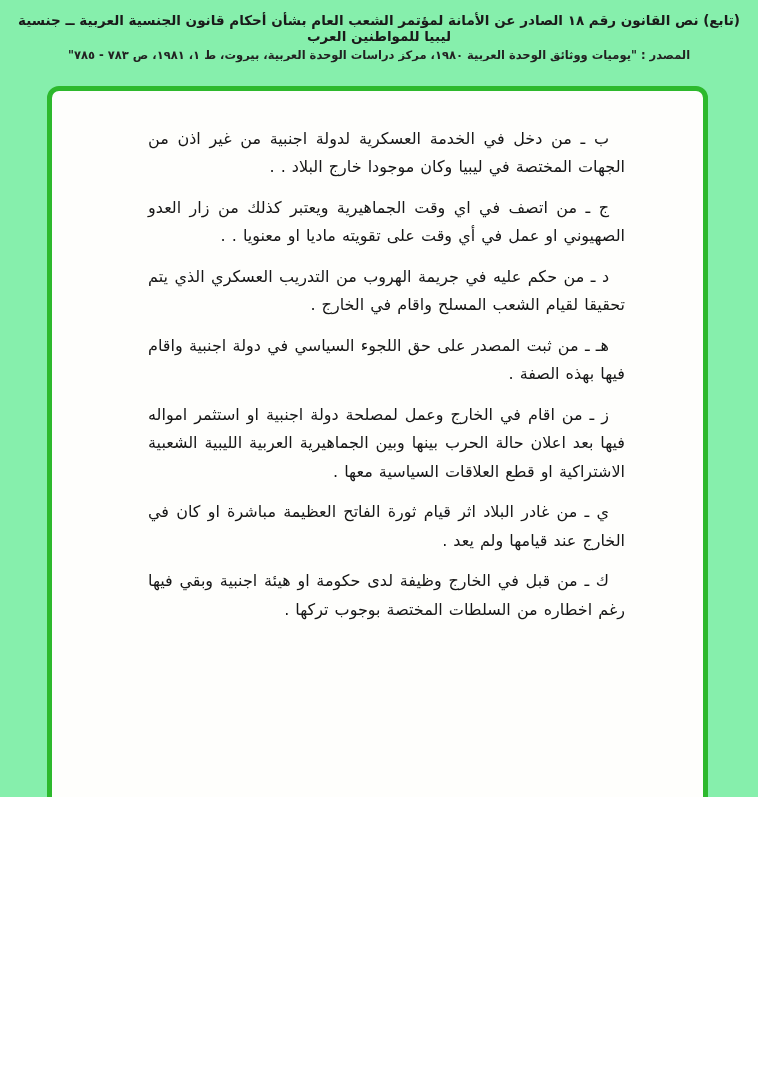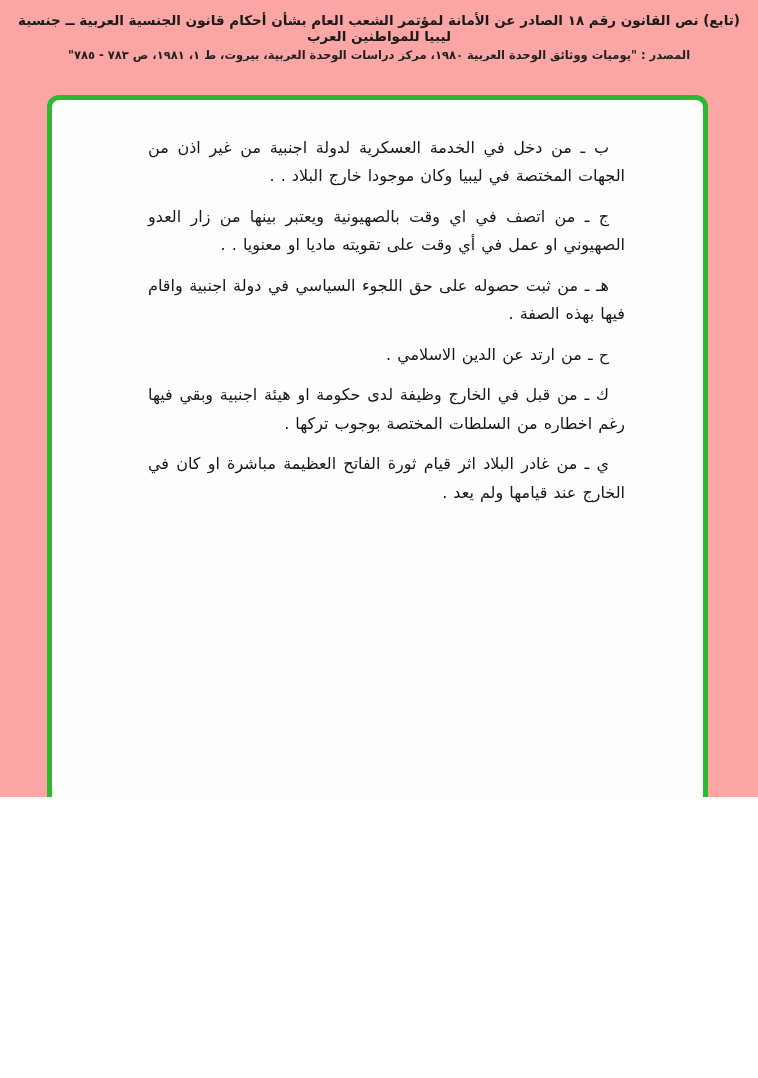--- a/index.html
+++ b/index.html
@@ -5,21 +5,21 @@
   html, body {
     margin: 0;
     padding: 0;
     background: #ffffff;
     font-family: "DejaVu Sans", sans-serif;
   }
   .page {
     position: relative;
     width: 758px;
     height: 797px;
-    background: #fca5a5;
+    background: #86efac;
     overflow: hidden;
     direction: rtl;
   }
   .header-line1 {
     position: absolute;
     top: 12px;
     left: 8px;
     right: 8px;
     text-align: center;
     font-size: 13.5px;
@@ -33,21 +33,21 @@
     left: 40px;
     right: 40px;
     text-align: center;
     font-size: 11.5px;
     font-weight: bold;
     color: #222222;
     direction: rtl;
   }
   .green-box {
     position: absolute;
-    top: 95px;
+    top: 86px;
     left: 47px;
     width: 661px;
     height: 956px;
     border: 5px solid #a21caf;
     border-radius: 12px;
     box-sizing: border-box;
     background: #fefefc;
   }
   .text-col {
     position: absolute;
@@ -81,23 +81,24 @@
 
 <div class="page">
 
   <div class="header-line1">(تابع) نص القانون رقم ١٨ الصادر عن الأمانة لمؤتمر الشعب العام بشأن أحكام قانون الجنسية العربية ــ جنسية ليبيا للمواطنين العرب</div>
 
   <div class="header-line2">المصدر :  "يوميات ووثائق الوحدة العربية ١٩٨٠، مركز دراسات الوحدة العربية، بيروت، ط ١، ١٩٨١، ص ٧٨٣ - ٧٨٥"</div>
 
   <div class="green-box" style="border-color: rgb(45, 185, 45);">
     <div class="text-col">
         <p class="para">ب ـ من دخل في الخدمة العسكرية لدولة اجنبية من غير اذن من الجهات المختصة في ليبيا وكان موجودا خارج البلاد . .</p>
-        <p class="para">ج ـ من اتصف في اي وقت بالصهيونية ويعتبر بينها من زار العدو الصهيوني او عمل في أي وقت على تقويته ماديا او معنويا . .</p>
-        <p class="para">هـ ـ من ثبت حصوله على حق اللجوء السياسي في دولة اجنبية واقام فيها بهذه الصفة .</p>
-        <p class="para">ح ـ من ارتد عن الدين الاسلامي .</p>
+        <p class="para">ج ـ من اتصف في اي وقت الجماهيرية ويعتبر كذلك من زار العدو الصهيوني او عمل في أي وقت على تقويته ماديا او معنويا . .</p>
+        <p class="para">د ـ من حكم عليه في جريمة الهروب من التدريب العسكري الذي يتم تحقيقا لقيام الشعب المسلح واقام في الخارج .</p>
+        <p class="para">هـ ـ من ثبت المصدر على حق اللجوء السياسي في دولة اجنبية واقام فيها بهذه الصفة .</p>
+        <p class="para">ز ـ من اقام في الخارج وعمل لمصلحة دولة اجنبية او استثمر امواله فيها بعد اعلان حالة الحرب بينها وبين الجماهيرية العربية الليبية الشعبية الاشتراكية او قطع العلاقات السياسية معها .</p>
+        <p class="para">ي ـ من غادر البلاد اثر قيام ثورة الفاتح العظيمة مباشرة او كان في الخارج عند قيامها ولم يعد .</p>
         <p class="para">ك ـ من قبل في الخارج وظيفة لدى حكومة او هيئة اجنبية وبقي فيها رغم اخطاره من السلطات المختصة بوجوب تركها .</p>
-        <p class="para">ي ـ من غادر البلاد اثر قيام ثورة الفاتح العظيمة مباشرة او كان في الخارج عند قيامها ولم يعد .</p>
       </div>
   </div>
 
   <div class="page-number">٤</div>
 
 </div>
 
 </body></html>

